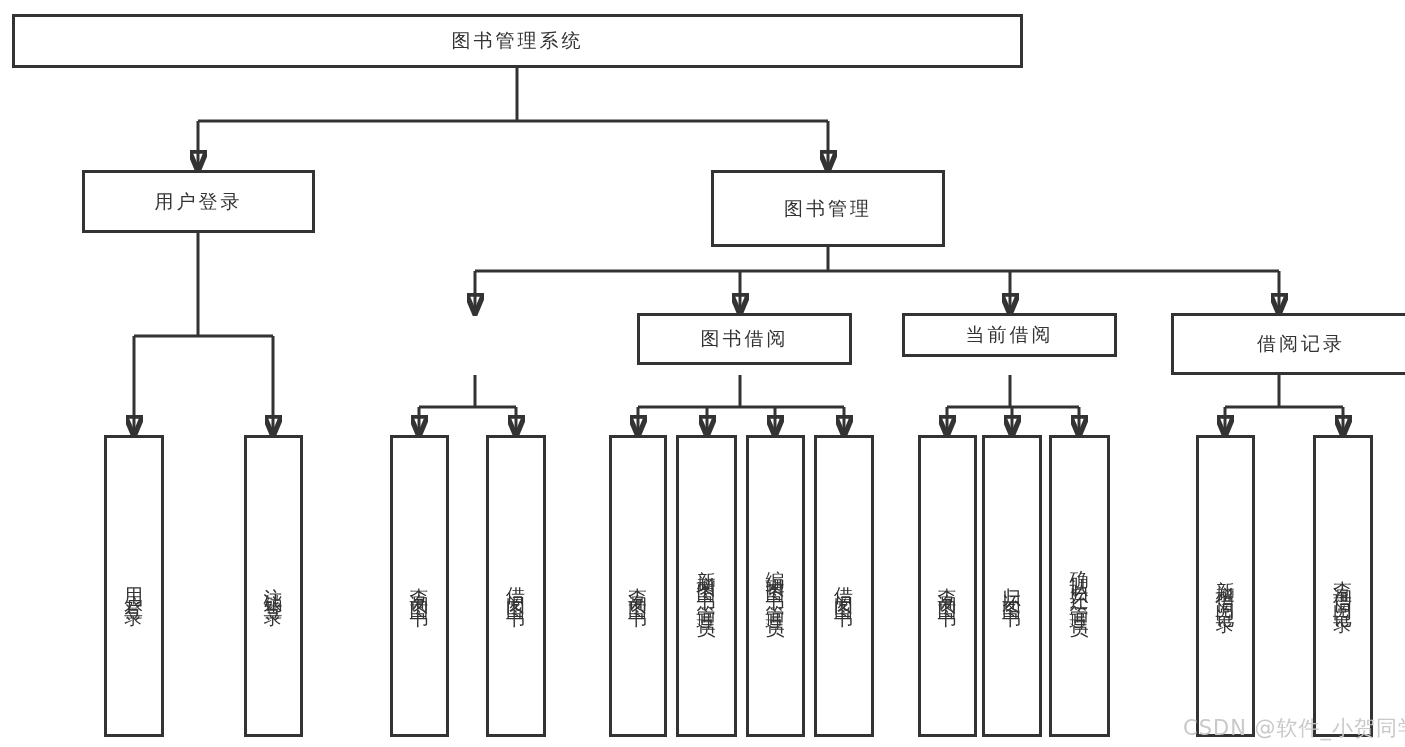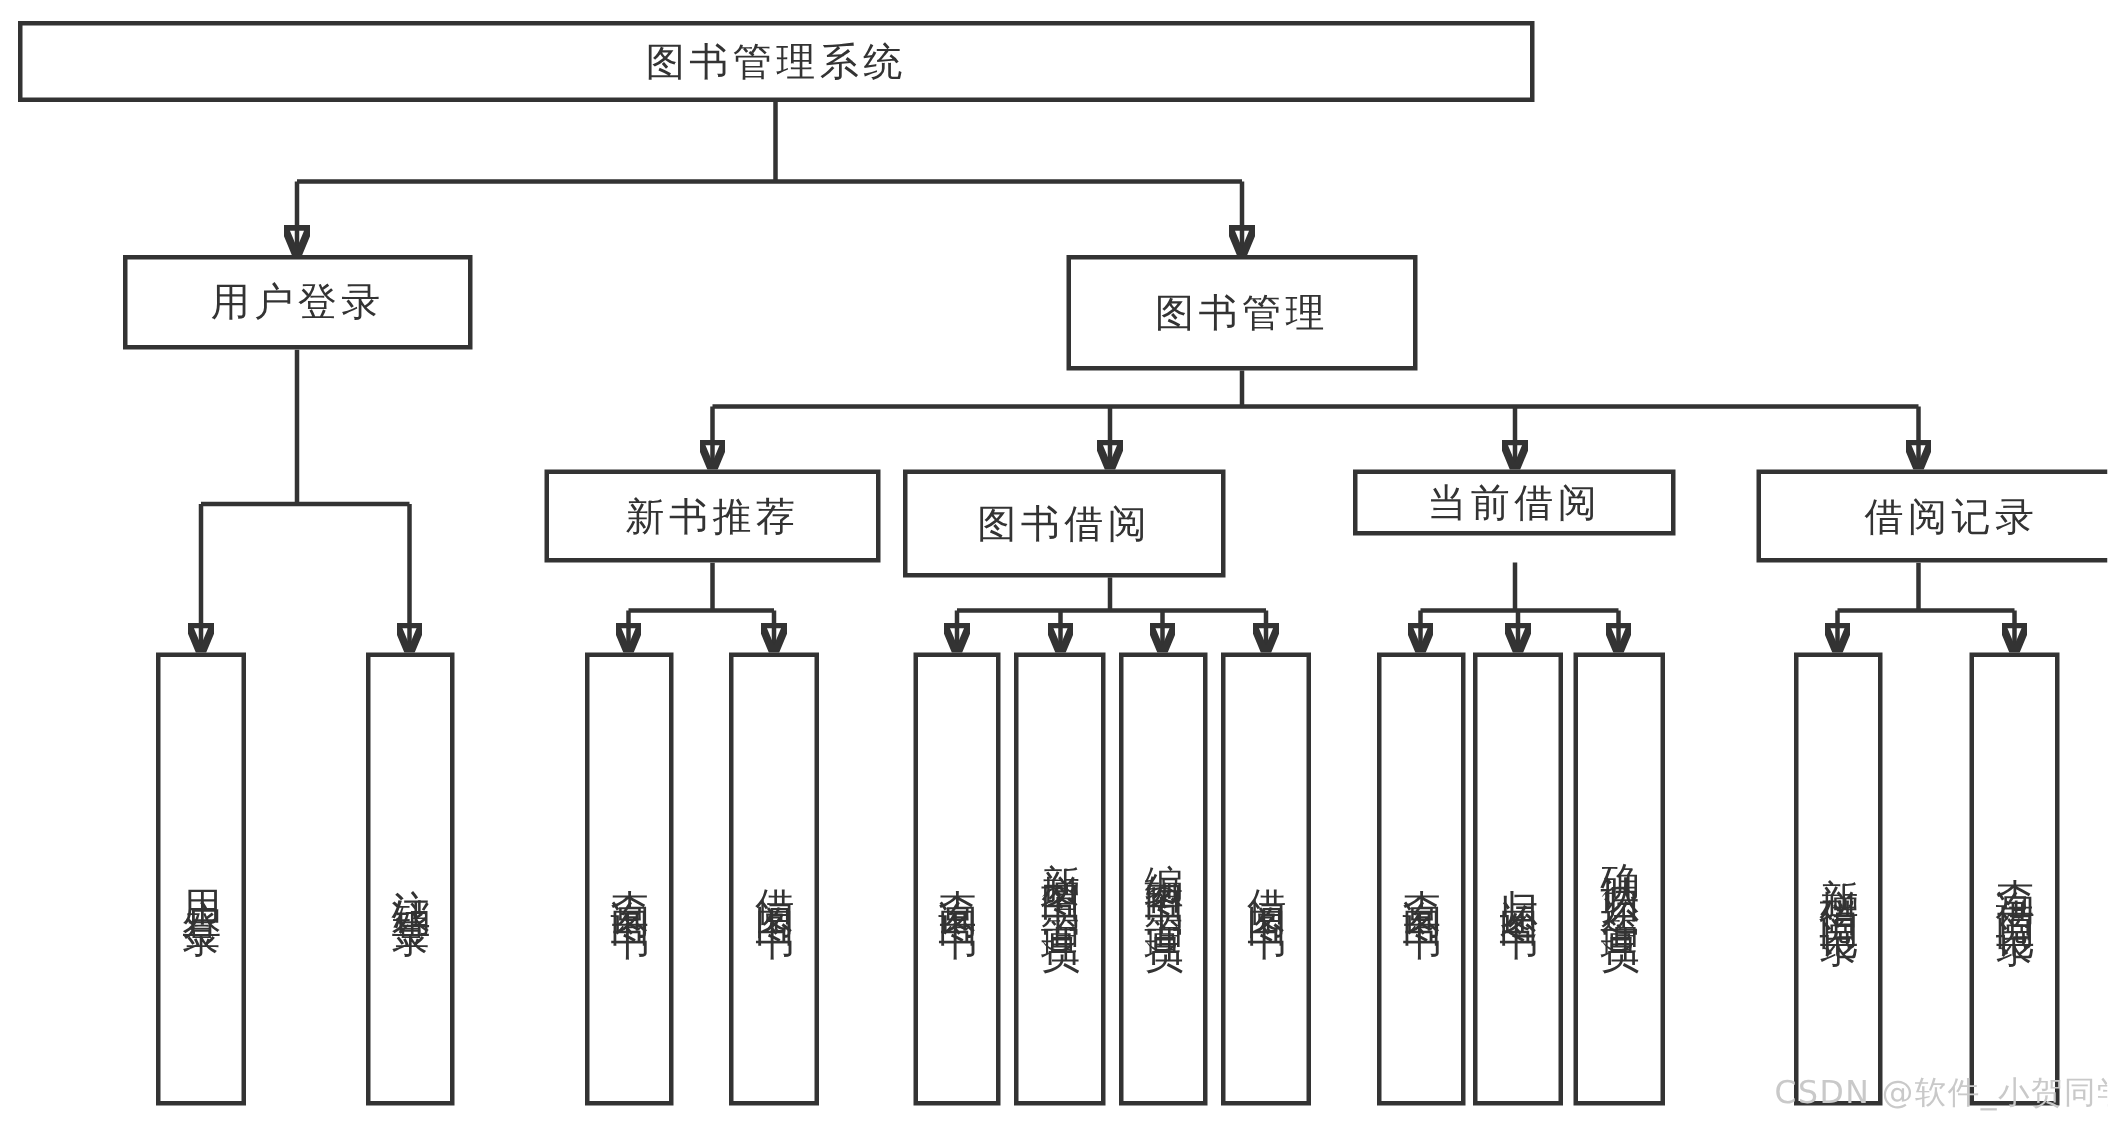--- a/index.html
+++ b/index.html
@@ -31,21 +31,21 @@
   .arrowhead { fill: var(--line); }
   .node {
     position: absolute;
     box-sizing: border-box;
     border: 3px solid var(--line);
     background: var(--background);
     display: flex;
     align-items: center;
     justify-content: center;
     color: var(--text);
-    font-size: 26px;
+    font-size: 19px;
     letter-spacing: 3px;
     text-align: center;
     white-space: nowrap;
   }
   .node.v { letter-spacing: 0; }
   .vtext {
     writing-mode: vertical-lr;
     text-orientation: mixed;
     letter-spacing: 7px;
     line-height: 1;
@@ -100,22 +100,21 @@
     <path d="M1079 407 V435" marker-end="url(#arw)"></path>
     <path d="M1225 407 V435" marker-end="url(#arw)"></path>
     <path d="M1343 407 V435" marker-end="url(#arw)"></path>
   </svg>
 
   <div class="node" style="left:12px; top:14px; width:1011px; height:54px;">图书管理系统</div>
 
   <div class="node" style="left:82px; top:170px; width:233px; height:63px;">用户登录</div>
   <div class="node" style="left:711px; top:170px; width:234px; height:77px;">图书管理</div>
 
-  <div class="node" style="left:363px; top:313px; width:224px; height:62px;">新书推荐</div>
-  <div class="node" style="left:602px; top:313px; width:215px; height:72px;font-family:Liberation Mono, monospace;">图书借阅</div>
+  <div class="node" style="left:637px; top:313px; width:215px; height:52px;font-family:Liberation Mono, monospace;">图书借阅</div>
   <div class="node" style="left:902px; top:313px; width:215px; height:44px;">当前借阅</div>
   <div class="node" style="left:1171px; top:313px; width:260px; height:62px;">借阅记录</div>
 
   <div class="node v" style="left:104px; top:435px; width:60px; height:302px;">
     <span class="vtext">用户登录</span>
   </div>
   <div class="node v" style="left:244px; top:435px; width:59px; height:302px;">
     <span class="vtext">注销登录</span>
   </div>
 

